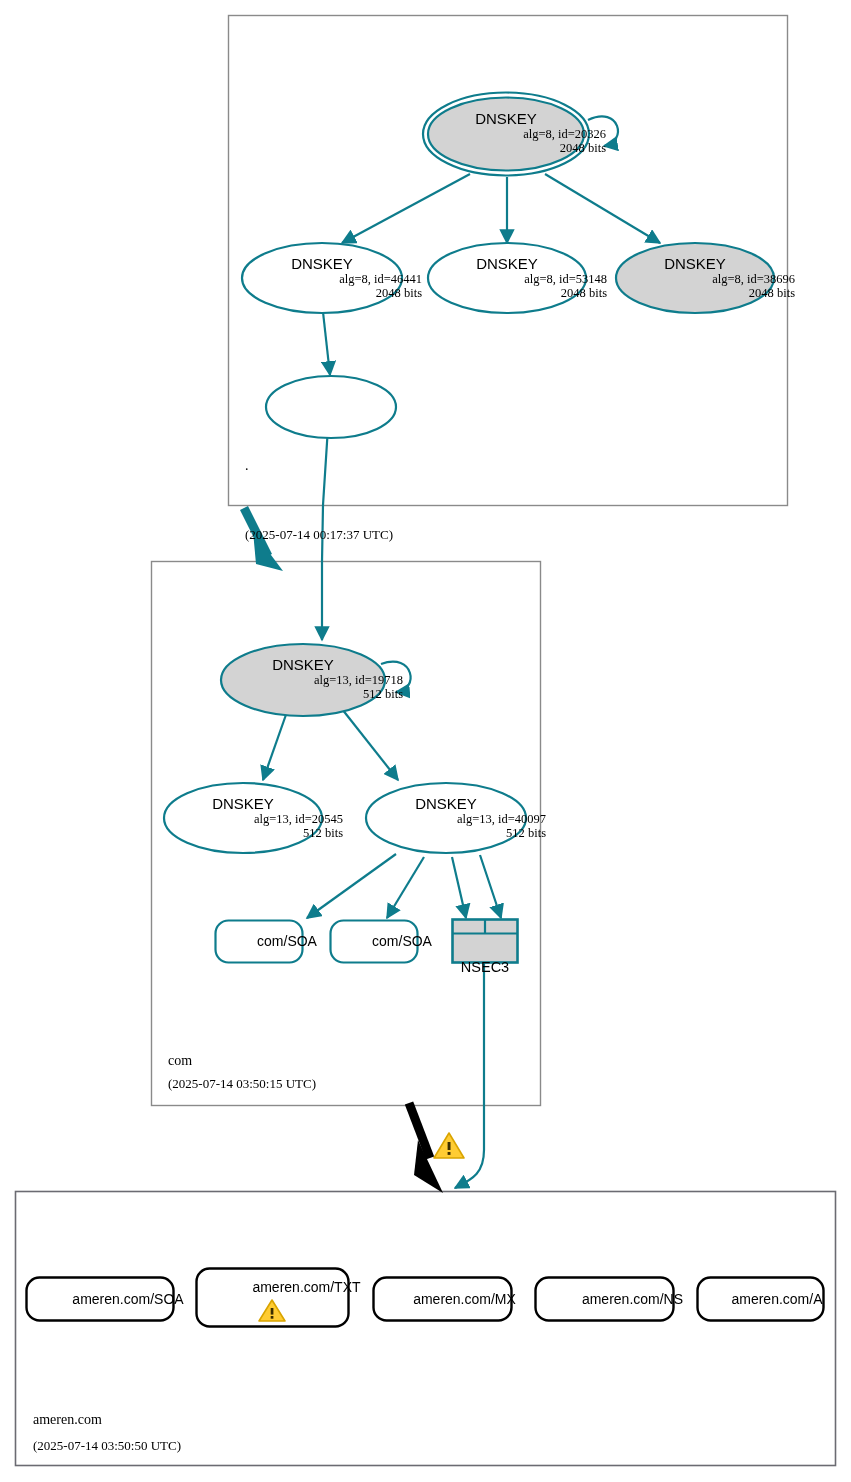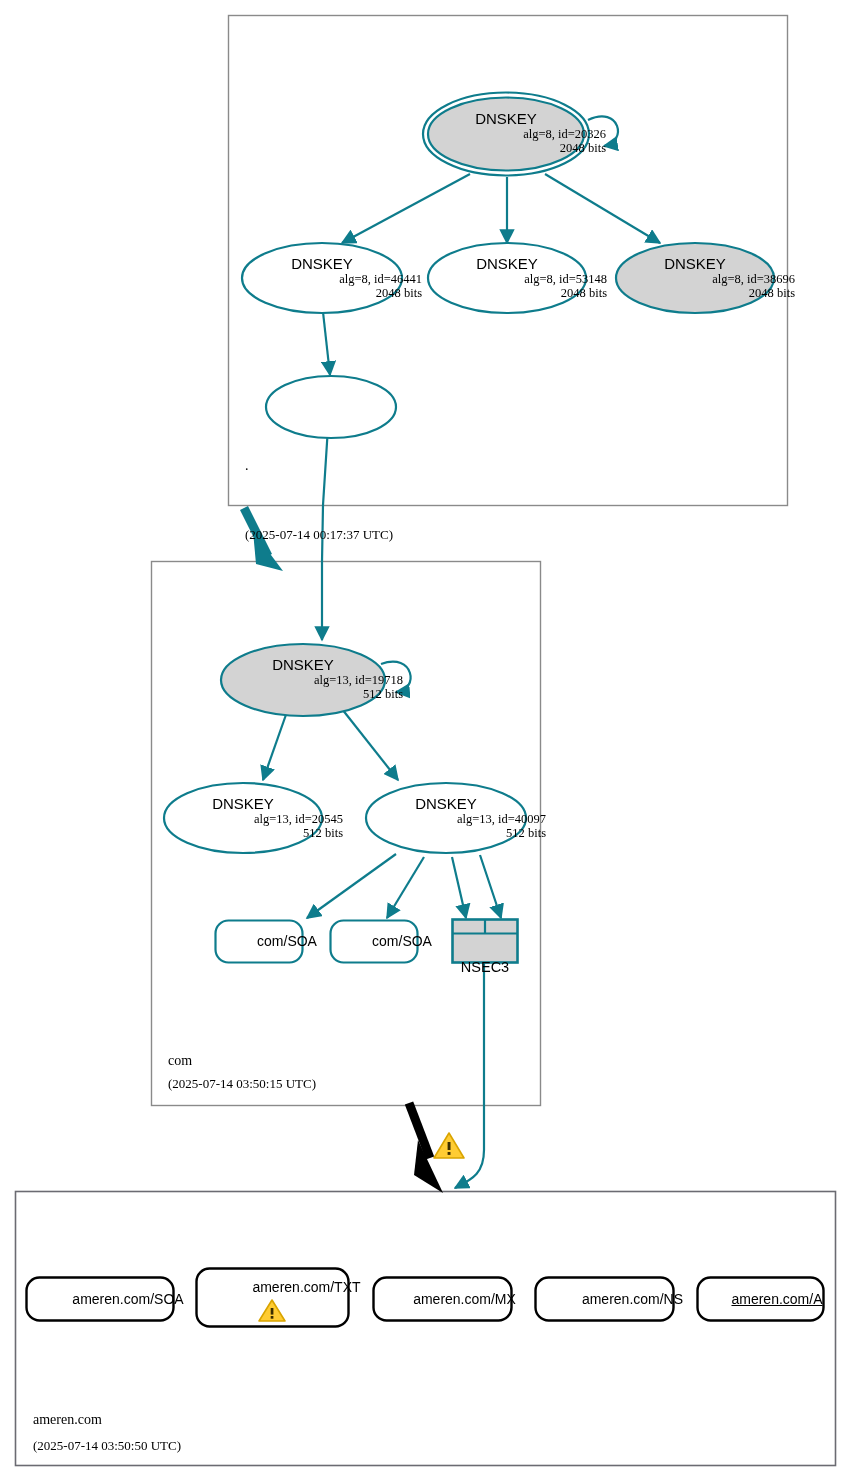--- a/index.html
+++ b/index.html
@@ -239,18 +239,18 @@
 
   <div class="nsec-label" style="left:452px; top:937px; width:66px;">NSEC3</div>
 
   <div class="zone-name" style="left:168px; top:1053px;">com</div>
   <div class="zone-time" style="left:168px; top:1076px;">(2025-07-14 03:50:15 UTC)</div>
 
   <div class="rr-label" style="left:26px; top:1291px; width:148px;">ameren.com/SOA</div>
   <div class="rr-label" style="left:196px; top:1279px; width:165px;">ameren.com/TXT</div>
   <div class="rr-label" style="left:367px; top:1291px; width:139px;">ameren.com/MX</div>
   <div class="rr-label" style="left:535px; top:1291px; width:139px;">ameren.com/NS</div>
-  <div class="rr-label" style="left:697px; top:1291px; width:104px;text-decoration:underline;">ameren.com/A</div>
+  <div class="rr-label" style="left:697px; top:1291px; width:104px;">ameren.com/A</div>
 
   <div class="zone-name" style="left:33px; top:1412px;">ameren.com</div>
   <div class="zone-time" style="left:33px; top:1438px;">(2025-07-14 03:50:50 UTC)</div>
 
 </div>
 
 </body></html>

